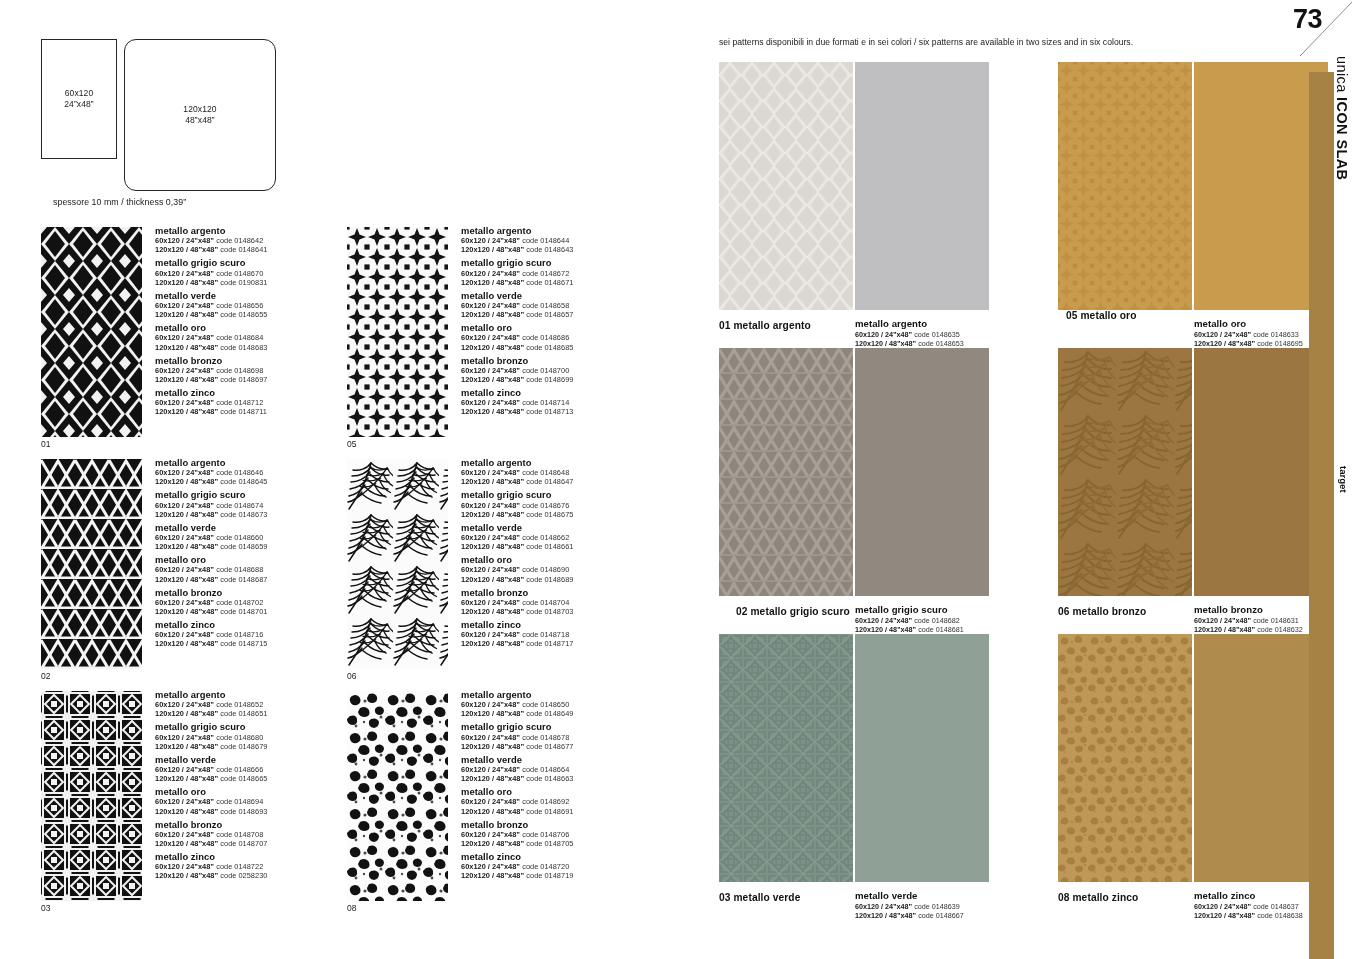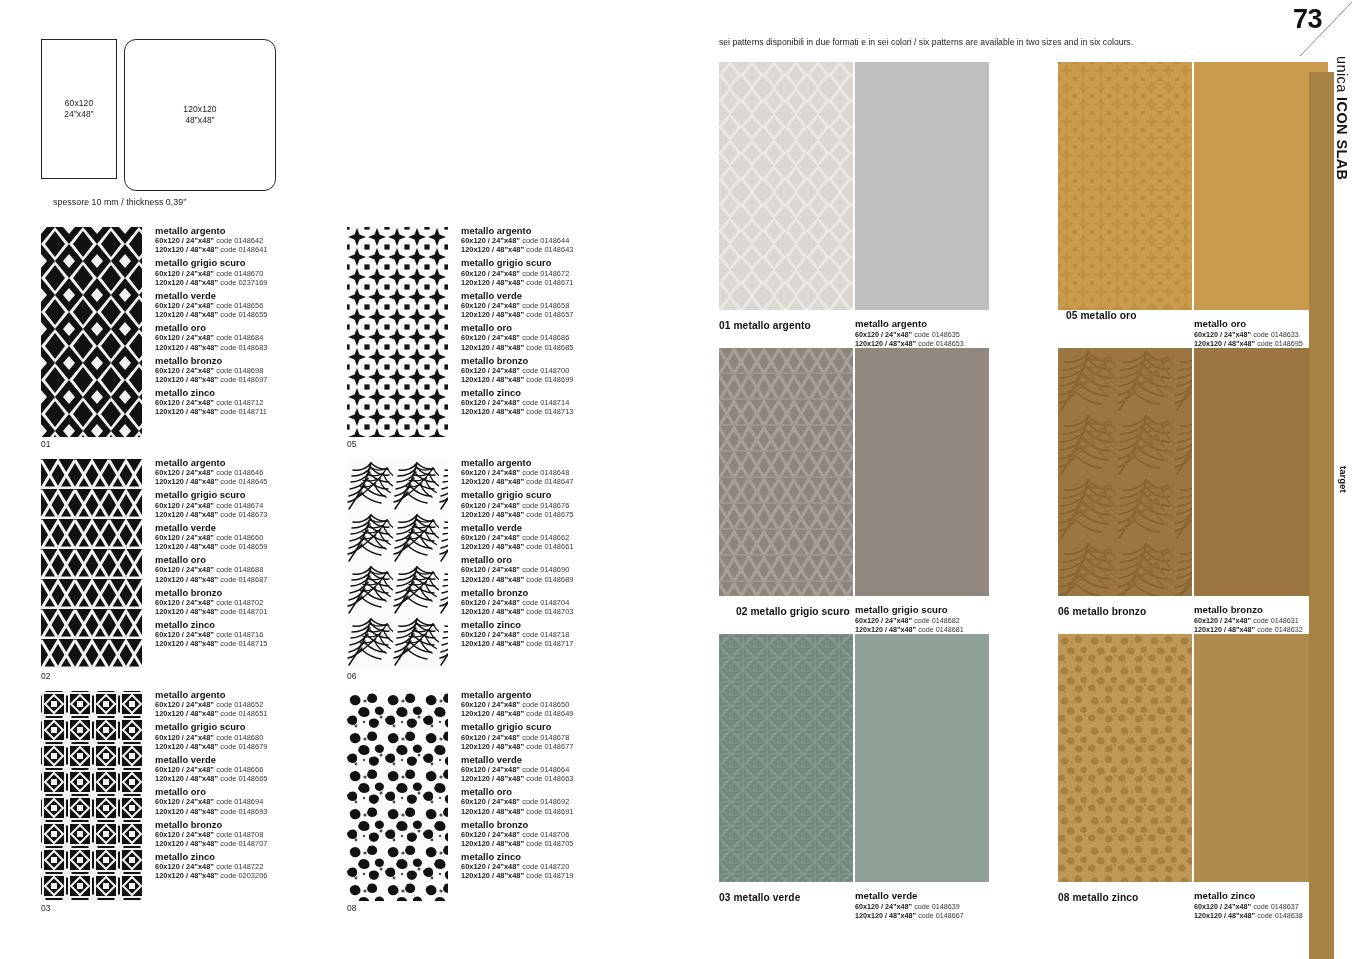--- a/index.html
+++ b/index.html
@@ -26,21 +26,21 @@
   
   .format-box {
     position: absolute;
     border: 1px solid #262626;
     background: #fff;
     box-sizing: border-box;
     display: flex;
     align-items: center;
     justify-content: center;
   }
-  #format-small { left: 41px; top: 39px; width: 76px; height: 140px; }
+  #format-small { left: 41px; top: 39px; width: 76px; height: 120px; }
   #format-large { left: 124px; top: 39px; width: 152px; height: 152px; border-radius: 12px; }
   .format-label {
     font-size: 8.5px;
     line-height: 1.35;
     text-align: center;
     color: #1a1a1a;
     letter-spacing: 0.1px;
   }
   #thickness-note {
     position: absolute;
@@ -344,21 +344,21 @@
         <div class="swatch-number">01</div>
         <div class="colour-list">
           <div class="colour-group">
             <div class="colour-name">metallo argento</div>
             <div class="colour-size"><span>60x120 / 24”x48”</span> <span class="code">code 0148642</span></div>
             <div class="colour-size"><span>120x120 / 48”x48”</span> <span class="code">code 0148641</span></div>
           </div>
           <div class="colour-group">
             <div class="colour-name">metallo grigio scuro</div>
             <div class="colour-size"><span>60x120 / 24”x48”</span> <span class="code">code 0148670</span></div>
-            <div class="colour-size"><span>120x120 / 48”x48”</span> <span class="code">code 0237169</span></div>
+            <div class="colour-size"><span>120x120 / 48”x48”</span> <span class="code">code 0190831</span></div>
           </div>
           <div class="colour-group">
             <div class="colour-name">metallo verde</div>
             <div class="colour-size"><span>60x120 / 24”x48”</span> <span class="code">code 0148656</span></div>
             <div class="colour-size"><span>120x120 / 48”x48”</span> <span class="code">code 0148655</span></div>
           </div>
           <div class="colour-group">
             <div class="colour-name">metallo oro</div>
             <div class="colour-size"><span>60x120 / 24”x48”</span> <span class="code">code 0148684</span></div>
             <div class="colour-size"><span>120x120 / 48”x48”</span> <span class="code">code 0148683</span></div>
@@ -516,21 +516,21 @@
             <div class="colour-size"><span>120x120 / 48”x48”</span> <span class="code">code 0148693</span></div>
           </div>
           <div class="colour-group">
             <div class="colour-name">metallo bronzo</div>
             <div class="colour-size"><span>60x120 / 24”x48”</span> <span class="code">code 0148708</span></div>
             <div class="colour-size"><span>120x120 / 48”x48”</span> <span class="code">code 0148707</span></div>
           </div>
           <div class="colour-group">
             <div class="colour-name">metallo zinco</div>
             <div class="colour-size"><span>60x120 / 24”x48”</span> <span class="code">code 0148722</span></div>
-            <div class="colour-size"><span>120x120 / 48”x48”</span> <span class="code">code 0203206</span></div>
+            <div class="colour-size"><span>120x120 / 48”x48”</span> <span class="code">code 0258230</span></div>
           </div>
         </div>
       </div>
       <div class="pattern-cell" style="left: 347px; top: 691px;">
         <div class="swatch-tile"><svg width="101" height="210" viewBox="0 0 101 210" preserveAspectRatio="none">
             <rect width="101" height="210" fill="url(#p08-bw)"></rect>
           </svg></div>
         <div class="swatch-number">08</div>
         <div class="colour-list">
           <div class="colour-group">

